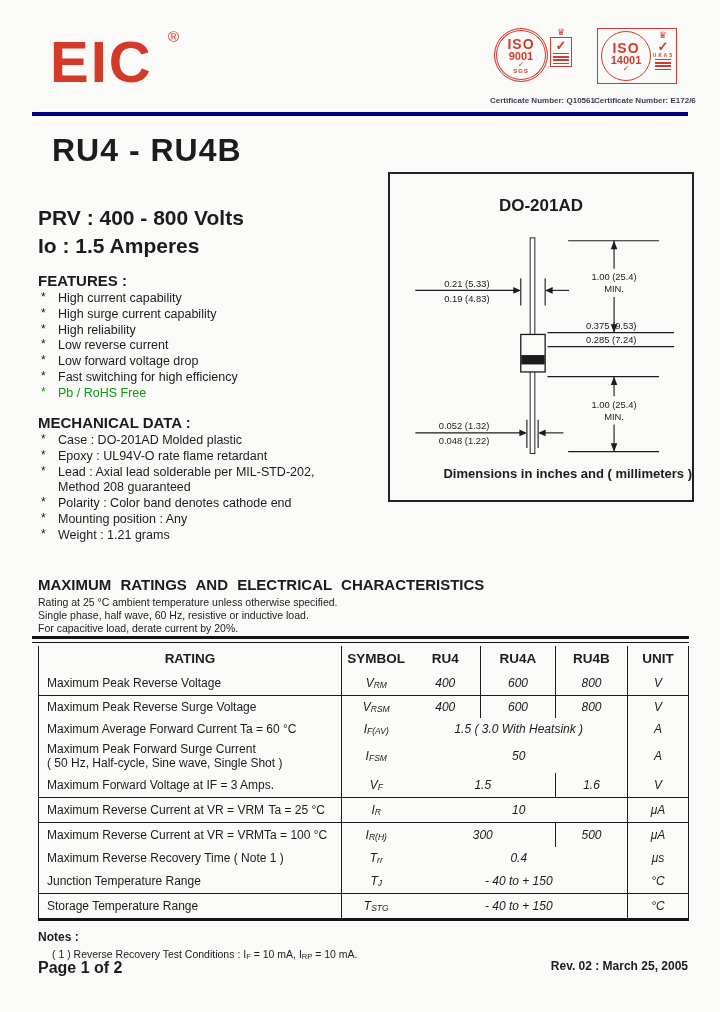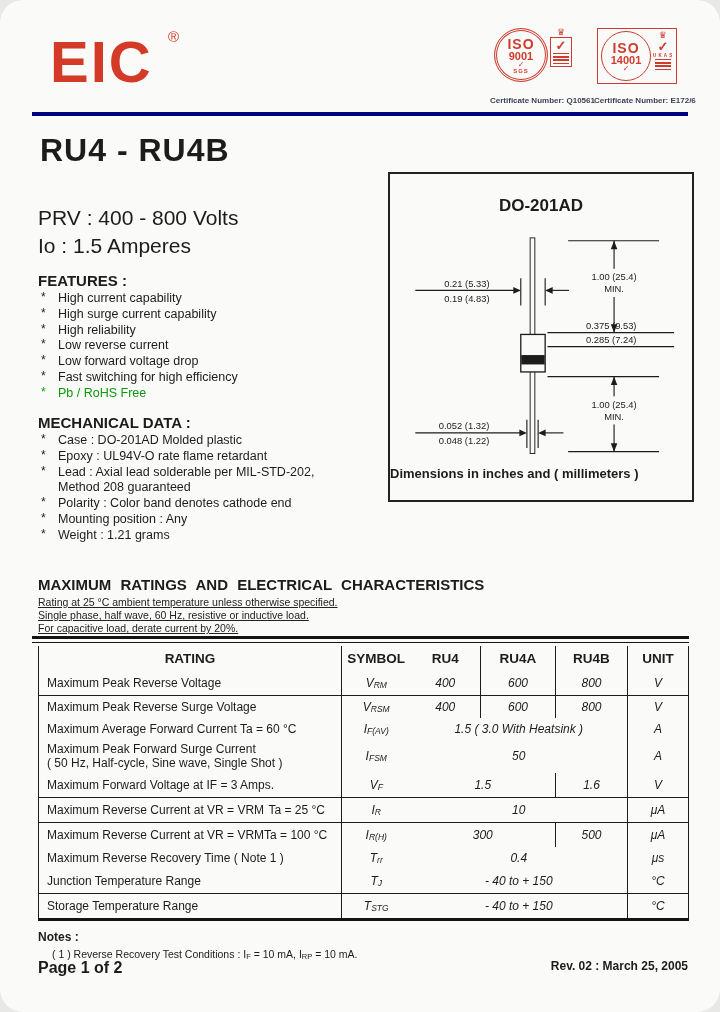--- a/index.html
+++ b/index.html
@@ -1,17 +1,17 @@
 <!DOCTYPE html>
 <html><head>
 <meta charset="utf-8">
 <style>
   html,body{margin:0;padding:0;background:#e8e8e6;}
   .page{position:relative;width:720px;height:1012px;background:#fafaf8;
-        font-family:"Liberation Sans",sans-serif;color:#1c1c1c;overflow:hidden;margin:0 auto;border-radius:23px;}
+        font-family:"Liberation Sans",sans-serif;color:#1c1c1c;overflow:hidden;margin:0 auto;}
   .abs{position:absolute;}
 
   
   .logo{left:50px;top:24px;}
   .logo text{font-family:"Liberation Sans",sans-serif;}
 
   
   .cert{display:flex;align-items:flex-start;}
   .cert1{left:494px;top:28px;}
   .cert2{left:597px;top:28px;border:1.5px solid #cf3b2e;padding:2px 3px;background:transparent;}
@@ -30,47 +30,47 @@
   .tick{color:#cf3b2e;font-size:13px;font-weight:bold;line-height:13px;}
   .stripes{width:16px;height:12px;margin-top:1px;
      background:repeating-linear-gradient(#cf3b2e 0 1.5px, rgba(0,0,0,0) 1.5px 3.2px);}
   .ukas{font-size:4.5px;font-weight:bold;letter-spacing:.5px;color:#cf3b2e;}
   .certnum{font-size:8px;font-weight:bold;color:#3a3f55;white-space:nowrap;}
   .certnum1{left:490px;top:96px;}
   .certnum2{left:594px;top:96px;}
 
   .navyrule{left:32px;width:656px;top:112px;height:4px;background:#000080;}
 
-  .part-title{left:40px;top:132px;font-size:32px;font-weight:bold;letter-spacing:1px;}
+  .part-title{left:52px;top:132px;font-size:32px;font-weight:bold;letter-spacing:1px;}
   .doc-title{right:32px;top:142px;font-size:21.5px;font-weight:bold;}
 
-  .prv{left:38px;top:204px;font-size:21px;font-weight:normal;line-height:28px;}
+  .prv{left:38px;top:204px;font-size:21px;font-weight:bold;line-height:28px;}
 
   .sec-head{font-size:15px;font-weight:bold;}
   .features{left:38px;top:272px;width:330px;}
   .mech{left:38px;top:414px;width:345px;}
   .blist{margin:2px 0 0 0;padding:0;list-style:none;font-size:12.5px;line-height:15.8px;}
   .blist li{position:relative;padding-left:20px;}
   .star{position:absolute;left:3px;top:-1px;font-size:12px;}
   .green{color:#0c9a0c;}
   .cont{padding-left:58px;}
 
   
   .pkgbox{left:388px;top:172px;width:302px;height:326px;border:2px solid #222;}
   .pkg-title{position:absolute;left:0;top:22px;width:100%;text-align:center;font-size:17px;font-weight:bold;}
   .pkg-svg{position:absolute;left:5px;top:62px;}
-  .pkg-caption{position:absolute;left:0;top:292px;width:100%;text-align:left;font-size:13px;font-weight:bold;}
+  .pkg-caption{position:absolute;left:0;top:292px;width:100%;text-align:right;font-size:13px;font-weight:bold;}
   .pkg-svg text{font-family:"Liberation Sans",sans-serif;font-size:10px;fill:#1c1c1c;}
   .pkg-svg .dline{stroke:#1c1c1c;stroke-width:1.2;}
   .pkg-svg .dfill{fill:#1c1c1c;}
 
   
   .rathead{left:38px;top:576px;}
   .rathead .sec-head{word-spacing:5px;}
-  .ratsub{font-size:10.5px;line-height:13px;margin-top:3px;color:#222;text-decoration:underline;}
+  .ratsub{font-size:10.5px;line-height:13px;margin-top:3px;color:#222;}
 
   .dblrule{left:32px;width:657px;top:636px;height:3px;border-top:3px solid #141414;border-bottom:1px solid #141414;box-sizing:content-box;}
 
   
   .spec{position:absolute;left:38px;top:646px;width:650px;border-collapse:collapse;table-layout:fixed;
         border-left:1.5px solid #1c1c1c;border-right:1.5px solid #1c1c1c;border-bottom:3px solid #141414;}
   .spec td{font-size:12px;vertical-align:middle;padding:0;overflow:hidden;white-space:nowrap;}
   .spec .br{border-right:1.5px solid #1c1c1c;margin-top:28px;}
   .spec tr.hb td{border-bottom:1.5px solid #1c1c1c;}
   .spec .c{text-align:center;font-style:italic;}

